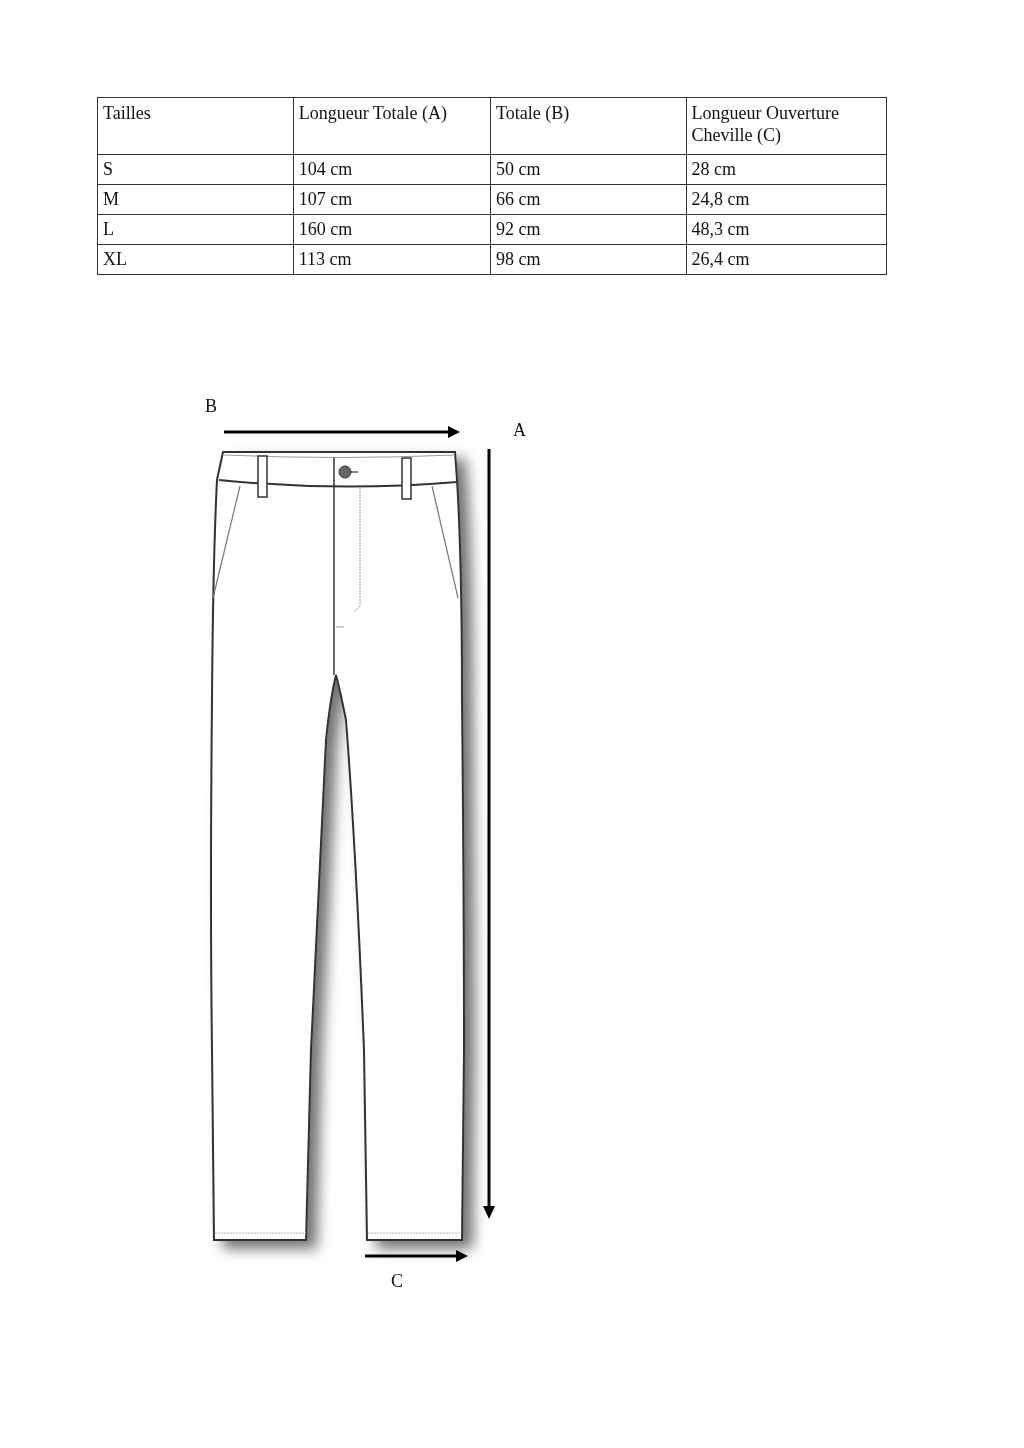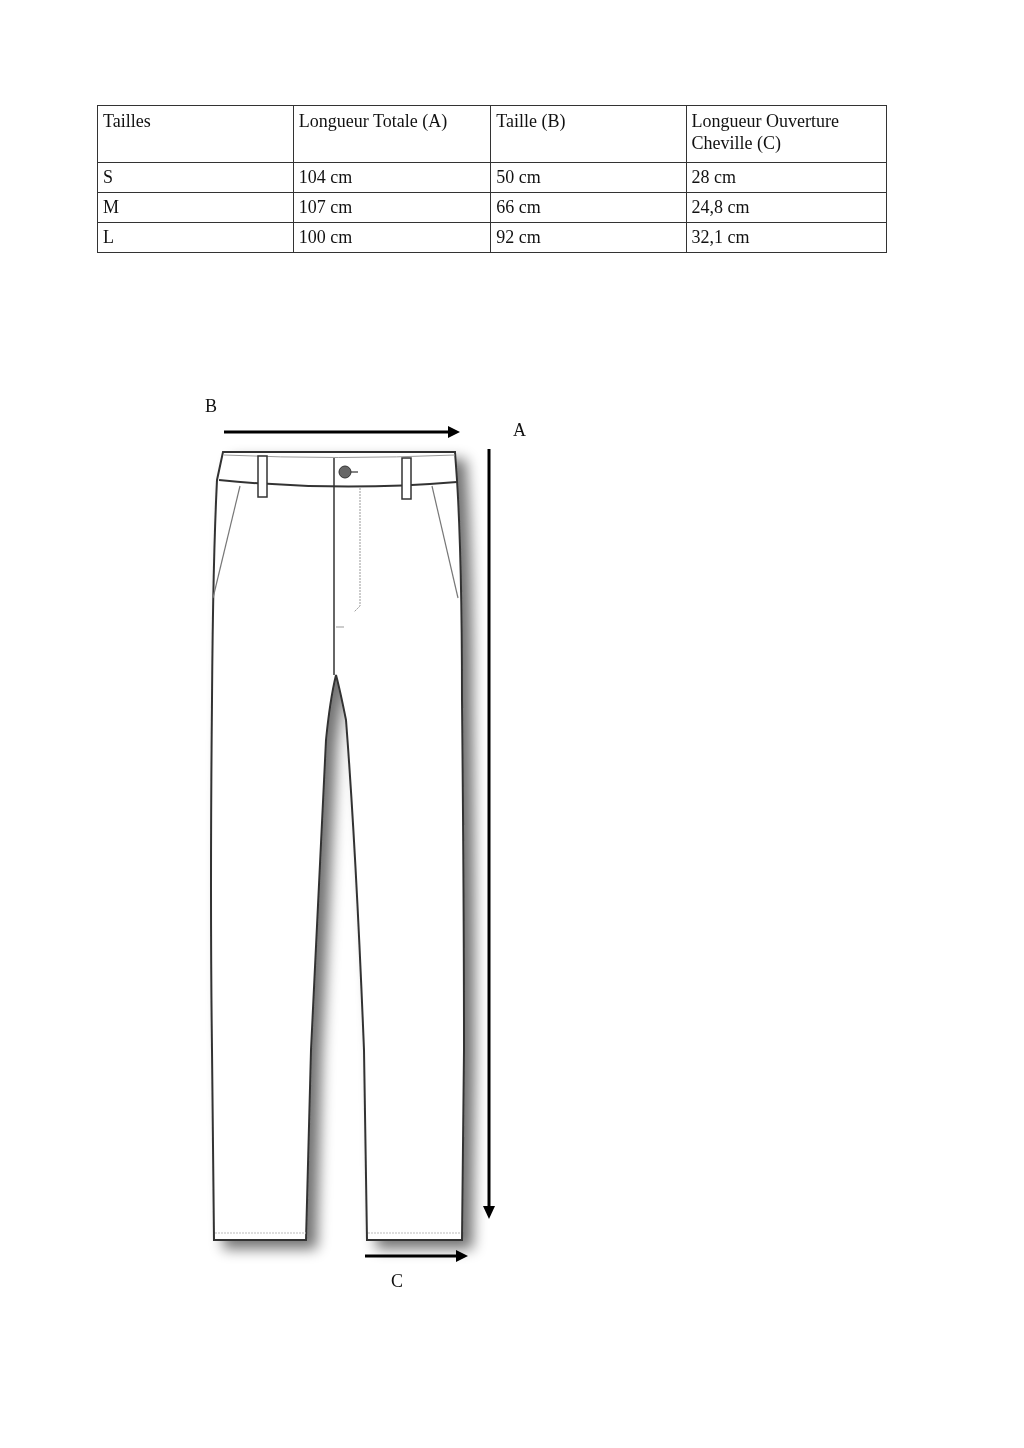--- a/index.html
+++ b/index.html
@@ -1,17 +1,17 @@
 <!DOCTYPE html>
 <html><head>
 <meta charset="utf-8">
 <style>
   html, body { margin: 0; padding: 0; background: #ffffff; }
   body { width: 1024px; height: 1448px; position: relative; overflow: hidden; font-family: "Liberation Serif", "DejaVu Serif", serif; color: #111; }
-  table.sizes { position: absolute; left: 97px; top: 105px; width: 790px; border-collapse: collapse; font-size: 18px; padding-left: 8px; }
+  table.sizes { position: absolute; left: 97px; top: 97px; width: 790px; border-collapse: collapse; font-size: 18px; padding-left: 8px; }
   table.sizes td { border: 1.5px solid #333; padding: 4px 5px 5px 5px; vertical-align: top; line-height: 22px; }
   table.sizes tr.header td { height: 47px; }
   table.sizes tr.row td { height: 23px; padding-top: 3px; padding-bottom: 3px; }
   table.sizes col.c1 { width: 207px; }
   table.sizes col.c2 { width: 207px; }
   table.sizes col.c3 { width: 207px; }
   table.sizes col.c4 { width: 210px; }
   .lbl { position: absolute; font-size: 18px; font-family: "Liberation Serif", "DejaVu Serif", serif; }
   svg.diagram { position: absolute; left: 0; top: 0; }
 </style>
@@ -22,40 +22,46 @@
   <colgroup>
       <col class="c1">
       <col class="c2">
       <col class="c3">
       <col class="c4">
     </colgroup>
   <tbody>
       <tr class="header">
     <td>Tailles</td>
     <td>Longueur Totale (A)</td>
-    <td>Taille (B)</td>
+    <td>Totale (B)</td>
     <td>Longueur Ouverture Cheville (C)</td>
   </tr>
   <tr class="row">
     <td>S</td>
     <td>104 cm</td>
     <td>50 cm</td>
     <td>28 cm</td>
   </tr>
   <tr class="row">
     <td>M</td>
     <td>107 cm</td>
     <td>66 cm</td>
     <td>24,8 cm</td>
   </tr>
   <tr class="row">
     <td>L</td>
-    <td>100 cm</td>
+    <td>160 cm</td>
     <td>92 cm</td>
-    <td>32,1 cm</td>
+    <td>48,3 cm</td>
+  </tr>
+  <tr class="row">
+    <td>XL</td>
+    <td>113 cm</td>
+    <td>98 cm</td>
+    <td>26,4 cm</td>
   </tr>
 </tbody>
   </table>
 
 <svg class="diagram" width="1024" height="1448" viewBox="0 0 1024 1448">
   <defs>
     <filter id="shadow" x="-20%" y="-5%" width="150%" height="115%">
       <feGaussianBlur in="SourceAlpha" stdDeviation="7"></feGaussianBlur>
       <feOffset dx="10" dy="8" result="off"></feOffset>
       <feComponentTransfer>

